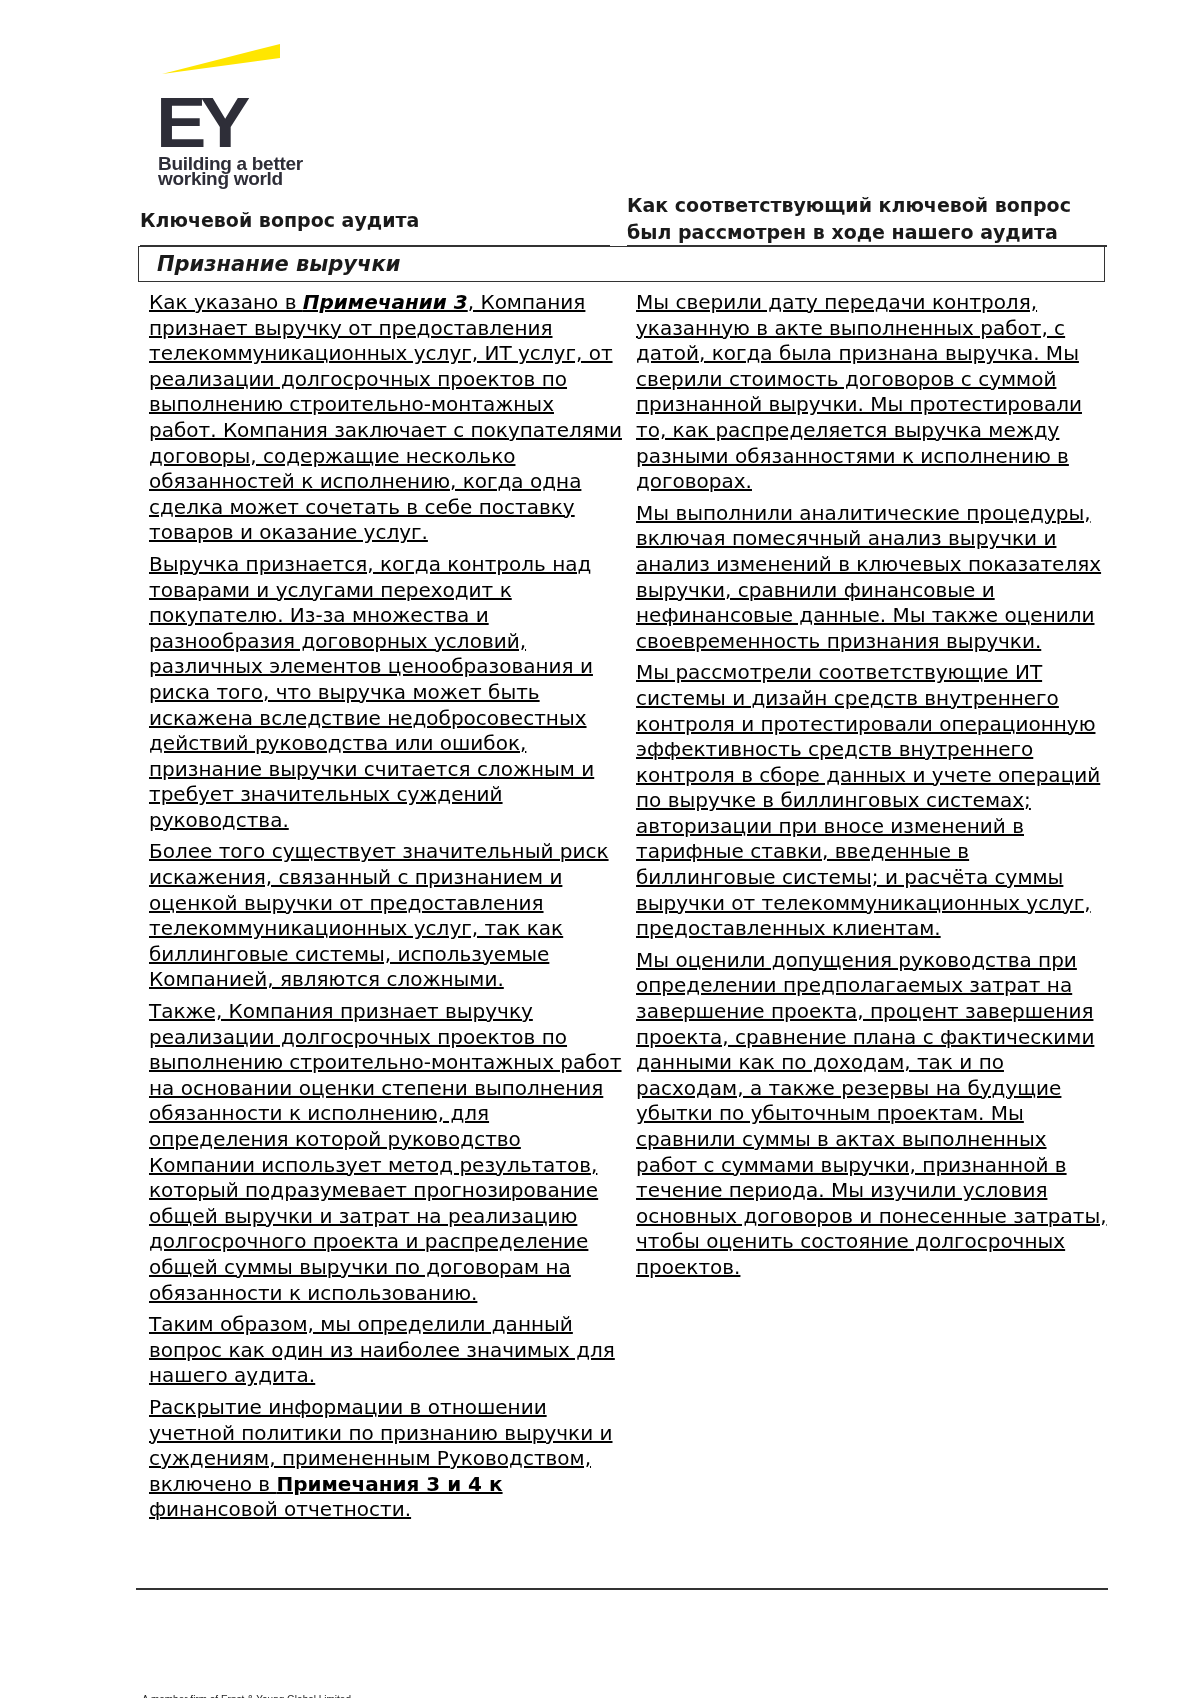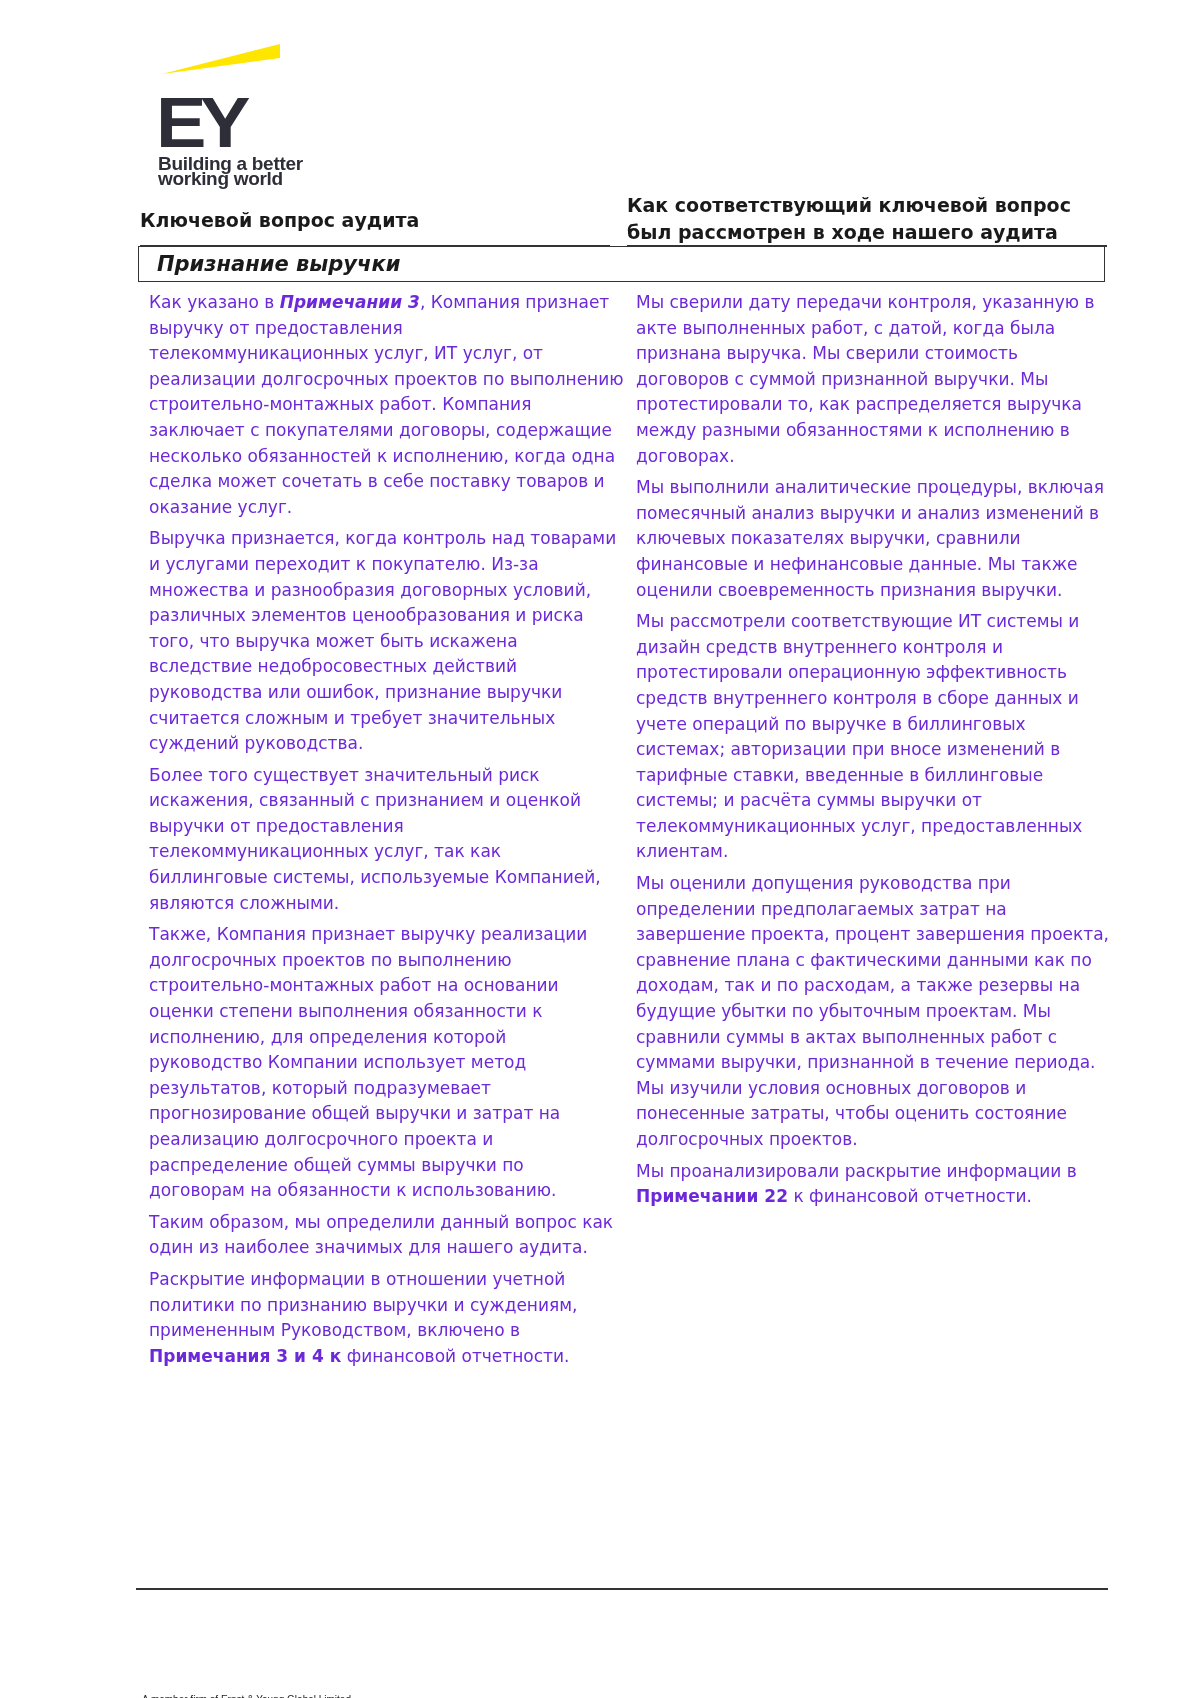--- a/index.html
+++ b/index.html
@@ -32,21 +32,21 @@
   .topic-box {
     position: absolute; left: 138px; top: 246px; width: 967px; height: 36px;
     border: 1.5px solid #333; box-sizing: border-box;
   }
   .topic-box .topic {
     position: absolute; left: 10px; top: 5px;
     font-family: "DejaVu Sans", sans-serif; font-weight: bold; font-style: italic;
     font-size: 21px; color: #1a1a1a; margin-left: 8px;
   }
   .col {
-    position: absolute; top: 290px; font-size: 17px; line-height: 25.6px; color: #6d28d9;
+    position: absolute; top: 290px; font-size: 20px; line-height: 25.6px; color: #000000; text-decoration: underline;
   }
   .col.left { left: 149px; width: 475px; }
   .col.right { left: 636px; width: 475px; }
   .col p { margin: 0 0 6px 0; }
   .col p b { font-weight: bold; }
   .col p i.bi { font-weight: bold; font-style: italic; }
   .bottom-rule { position: absolute; left: 136px; top: 1588px; width: 972px; height: 2px; background: #333; }
   .footer {
     position: absolute; left: 142px; top: 1694px;
     font-family: Liberation Sans, sans-serif; font-size: 10px; color: #222;
@@ -85,17 +85,16 @@
   <p>Также, Компания признает выручку реализации долгосрочных проектов по выполнению строительно-монтажных работ на основании оценки степени выполнения обязанности к исполнению, для определения которой руководство Компании использует метод результатов, который подразумевает прогнозирование общей выручки и затрат на реализацию долгосрочного проекта и распределение общей суммы выручки по договорам на обязанности к использованию.</p>
   <p>Таким образом, мы определили данный вопрос как один из наиболее значимых для нашего аудита.</p>
   <p><span>Раскрытие информации в отношении учетной политики по признанию выручки и суждениям, примененным Руководством, включено в </span><b>Примечания 3 и 4 к</b><span> финансовой отчетности.</span></p>
 </div>
 
 <div class="col right">
   <p>Мы сверили дату передачи контроля, указанную в акте выполненных работ, с датой, когда была признана выручка. Мы сверили стоимость договоров с суммой признанной выручки. Мы протестировали то, как распределяется выручка между разными обязанностями к исполнению в договорах.</p>
   <p>Мы выполнили аналитические процедуры, включая помесячный анализ выручки и анализ изменений в ключевых показателях выручки, сравнили финансовые и нефинансовые данные. Мы также оценили своевременность признания выручки.</p>
   <p>Мы рассмотрели соответствующие ИТ системы и дизайн средств внутреннего контроля и протестировали операционную эффективность средств внутреннего контроля в сборе данных и учете операций по выручке в биллинговых системах; авторизации при вносе изменений в тарифные ставки, введенные в биллинговые системы; и расчёта суммы выручки от телекоммуникационных услуг, предоставленных клиентам.</p>
   <p>Мы оценили допущения руководства при определении предполагаемых затрат на завершение проекта, процент завершения проекта, сравнение плана с фактическими данными как по доходам, так и по расходам, а также резервы на будущие убытки по убыточным проектам. Мы сравнили суммы в актах выполненных работ с суммами выручки, признанной в течение периода. Мы изучили условия основных договоров и понесенные затраты, чтобы оценить состояние долгосрочных проектов.</p>
-  <p><span>Мы проанализировали раскрытие информации в </span><b>Примечании 22</b><span> к финансовой отчетности.</span></p>
 </div>
 
 <div class="bottom-rule"></div>
 <div class="footer">A member firm of Ernst &amp; Young Global Limited</div>
 
 </body></html>

